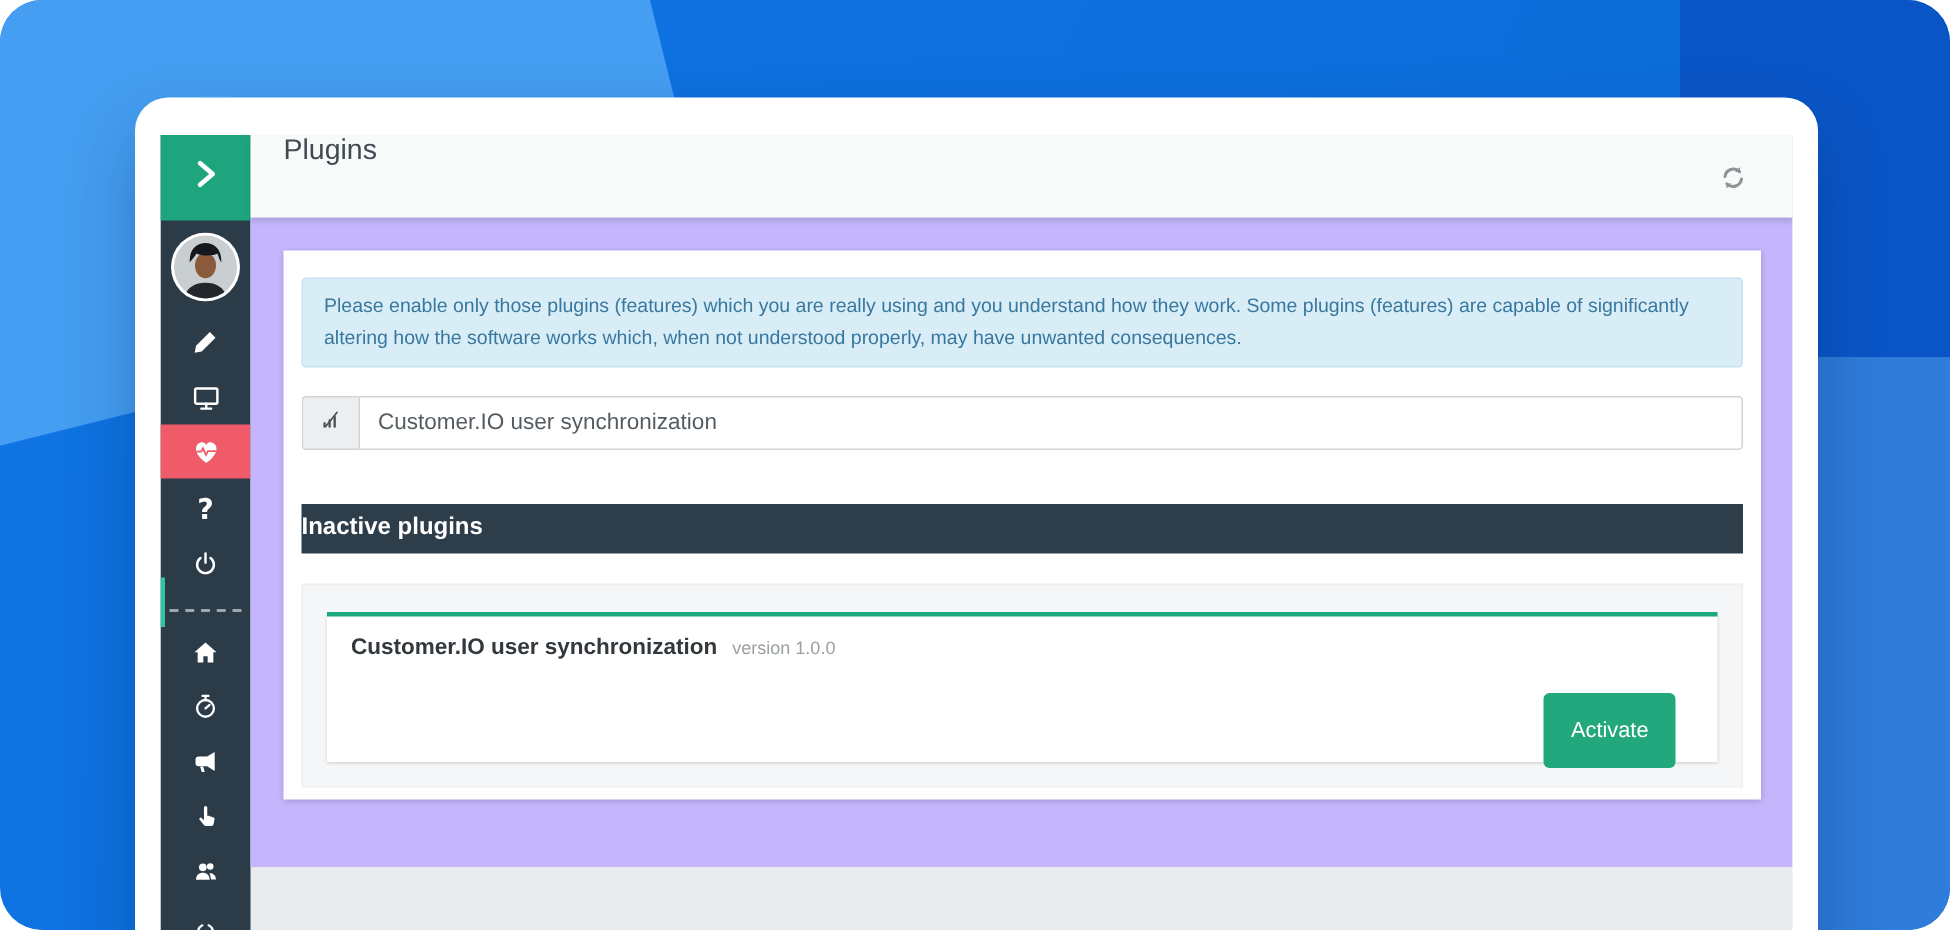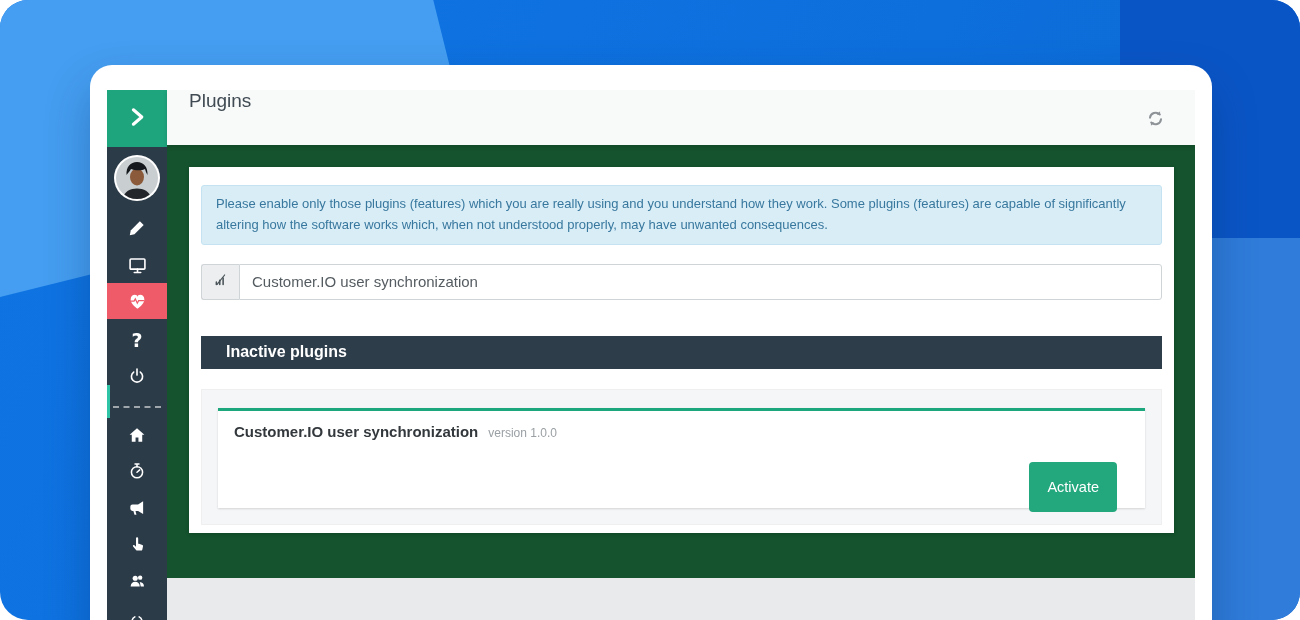--- a/index.html
+++ b/index.html
@@ -38,35 +38,35 @@
 
   
   .content { position:absolute; left:60px; top:0; width:1028px; height:100%; }
   .topbar { position:absolute; left:0; top:0; width:100%; height:55px; background:#f8f9f9;
             box-shadow:0 2px 4px rgba(0,0,0,.14); z-index:2;
             display:flex; }
   .topbar-title { margin-left:22px; font-size:19px; color:#3f4a52; }
   .refresh-btn { position:absolute; right:28px; top:16px; width:24px; height:24px; cursor:pointer;
                  display:flex; align-items:center; justify-content:center; }
 
-  .main { position:absolute; left:0; top:55px; width:100%; height:433px; background:#14532d; }
+  .main { position:absolute; left:0; top:55px; width:100%; height:433px; background:#c4b5fd; }
   .panel { position:absolute; left:22px; top:22px; width:985px; height:366px; background:#ffffff;
            box-shadow:0 1px 4px rgba(0,0,0,.18); padding:18px 12px 0 12px; }
 
   .alert { background:#d9edf7; border:1px solid #c4e2f2; border-radius:3px;
            color:#38789e; font-size:13px; line-height:1.6; padding:8px 14px; }
 
   .search-group { display:flex; margin-top:19px; height:36px; }
   .search-addon { width:38px; background:#eceef0; border:1px solid #cfd4d7; border-right:none;
                   border-radius:3px 0 0 3px; display:flex; align-items:center; justify-content:center; }
   .search-input { flex:1; border:1px solid #cfd4d7; border-radius:0 3px 3px 0; padding:0 12px;
                   font-size:15px; color:#555c61; font-family:"Liberation Sans","DejaVu Sans",sans-serif; outline:none; }
 
   .section-bar { margin-top:36px; height:33px; background:#2e3d4a; display:flex; align-items:center; }
-  .section-bar-title { color:#ffffff; font-size:16px; font-weight:bold; margin-left:25px; }
+  .section-bar-title { color:#ffffff; font-size:16px; font-weight:bold; margin-left:0; }
 
   .section { margin-top:20px; background:#f5f6f7; border:1px solid #efefef; height:136px; padding:18px 16px; }
 
   .plugin-card { background:#ffffff; border-top:3px solid #1ca77c; box-shadow:0 1px 2px rgba(0,0,0,.14);
                  height:100px; padding:12px 16px 0 16px; position:relative; }
   .plugin-head { display:flex; align-items:baseline; gap:10px; }
   .plugin-name { font-size:15px; font-weight:bold; color:#33383c; }
   .plugin-version { font-size:12px; color:#9aa0a4; }
   .plugin-desc { margin-top:9px; font-size:13.5px; line-height:1.6; color:#555b60; max-width:800px; }
   .activate-btn { position:absolute; right:28px; top:51px; background:#23a77d; color:#ffffff; border:none;

